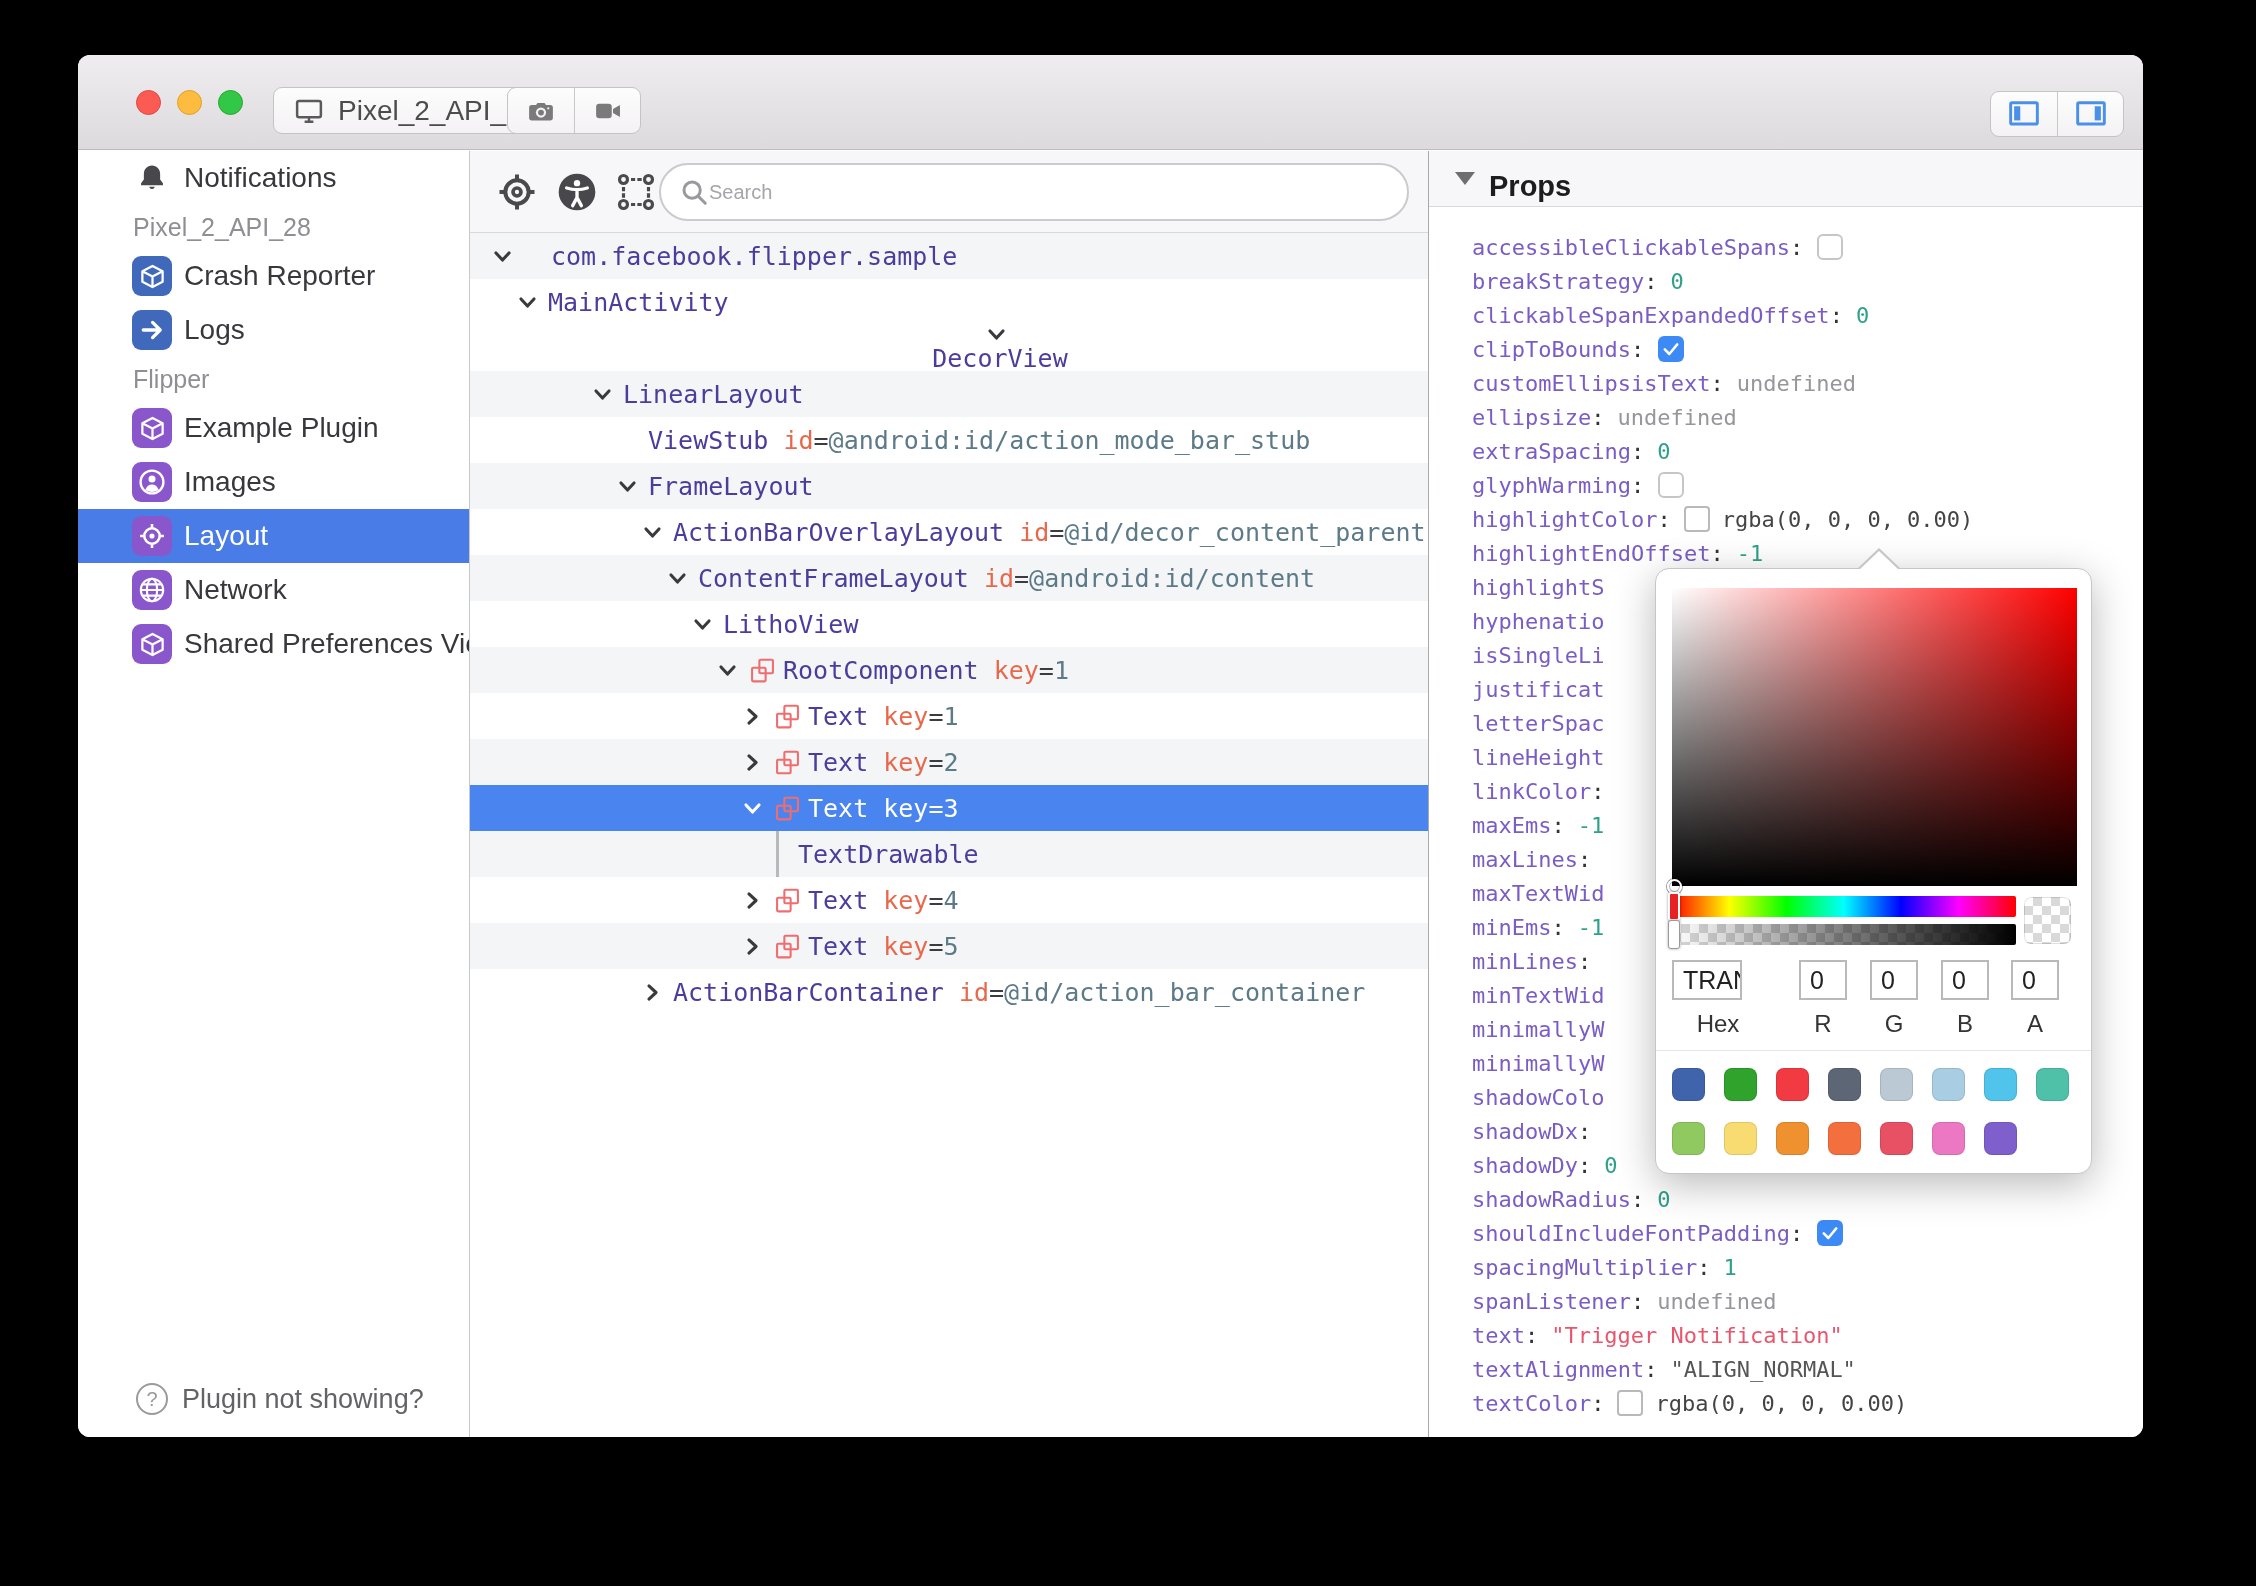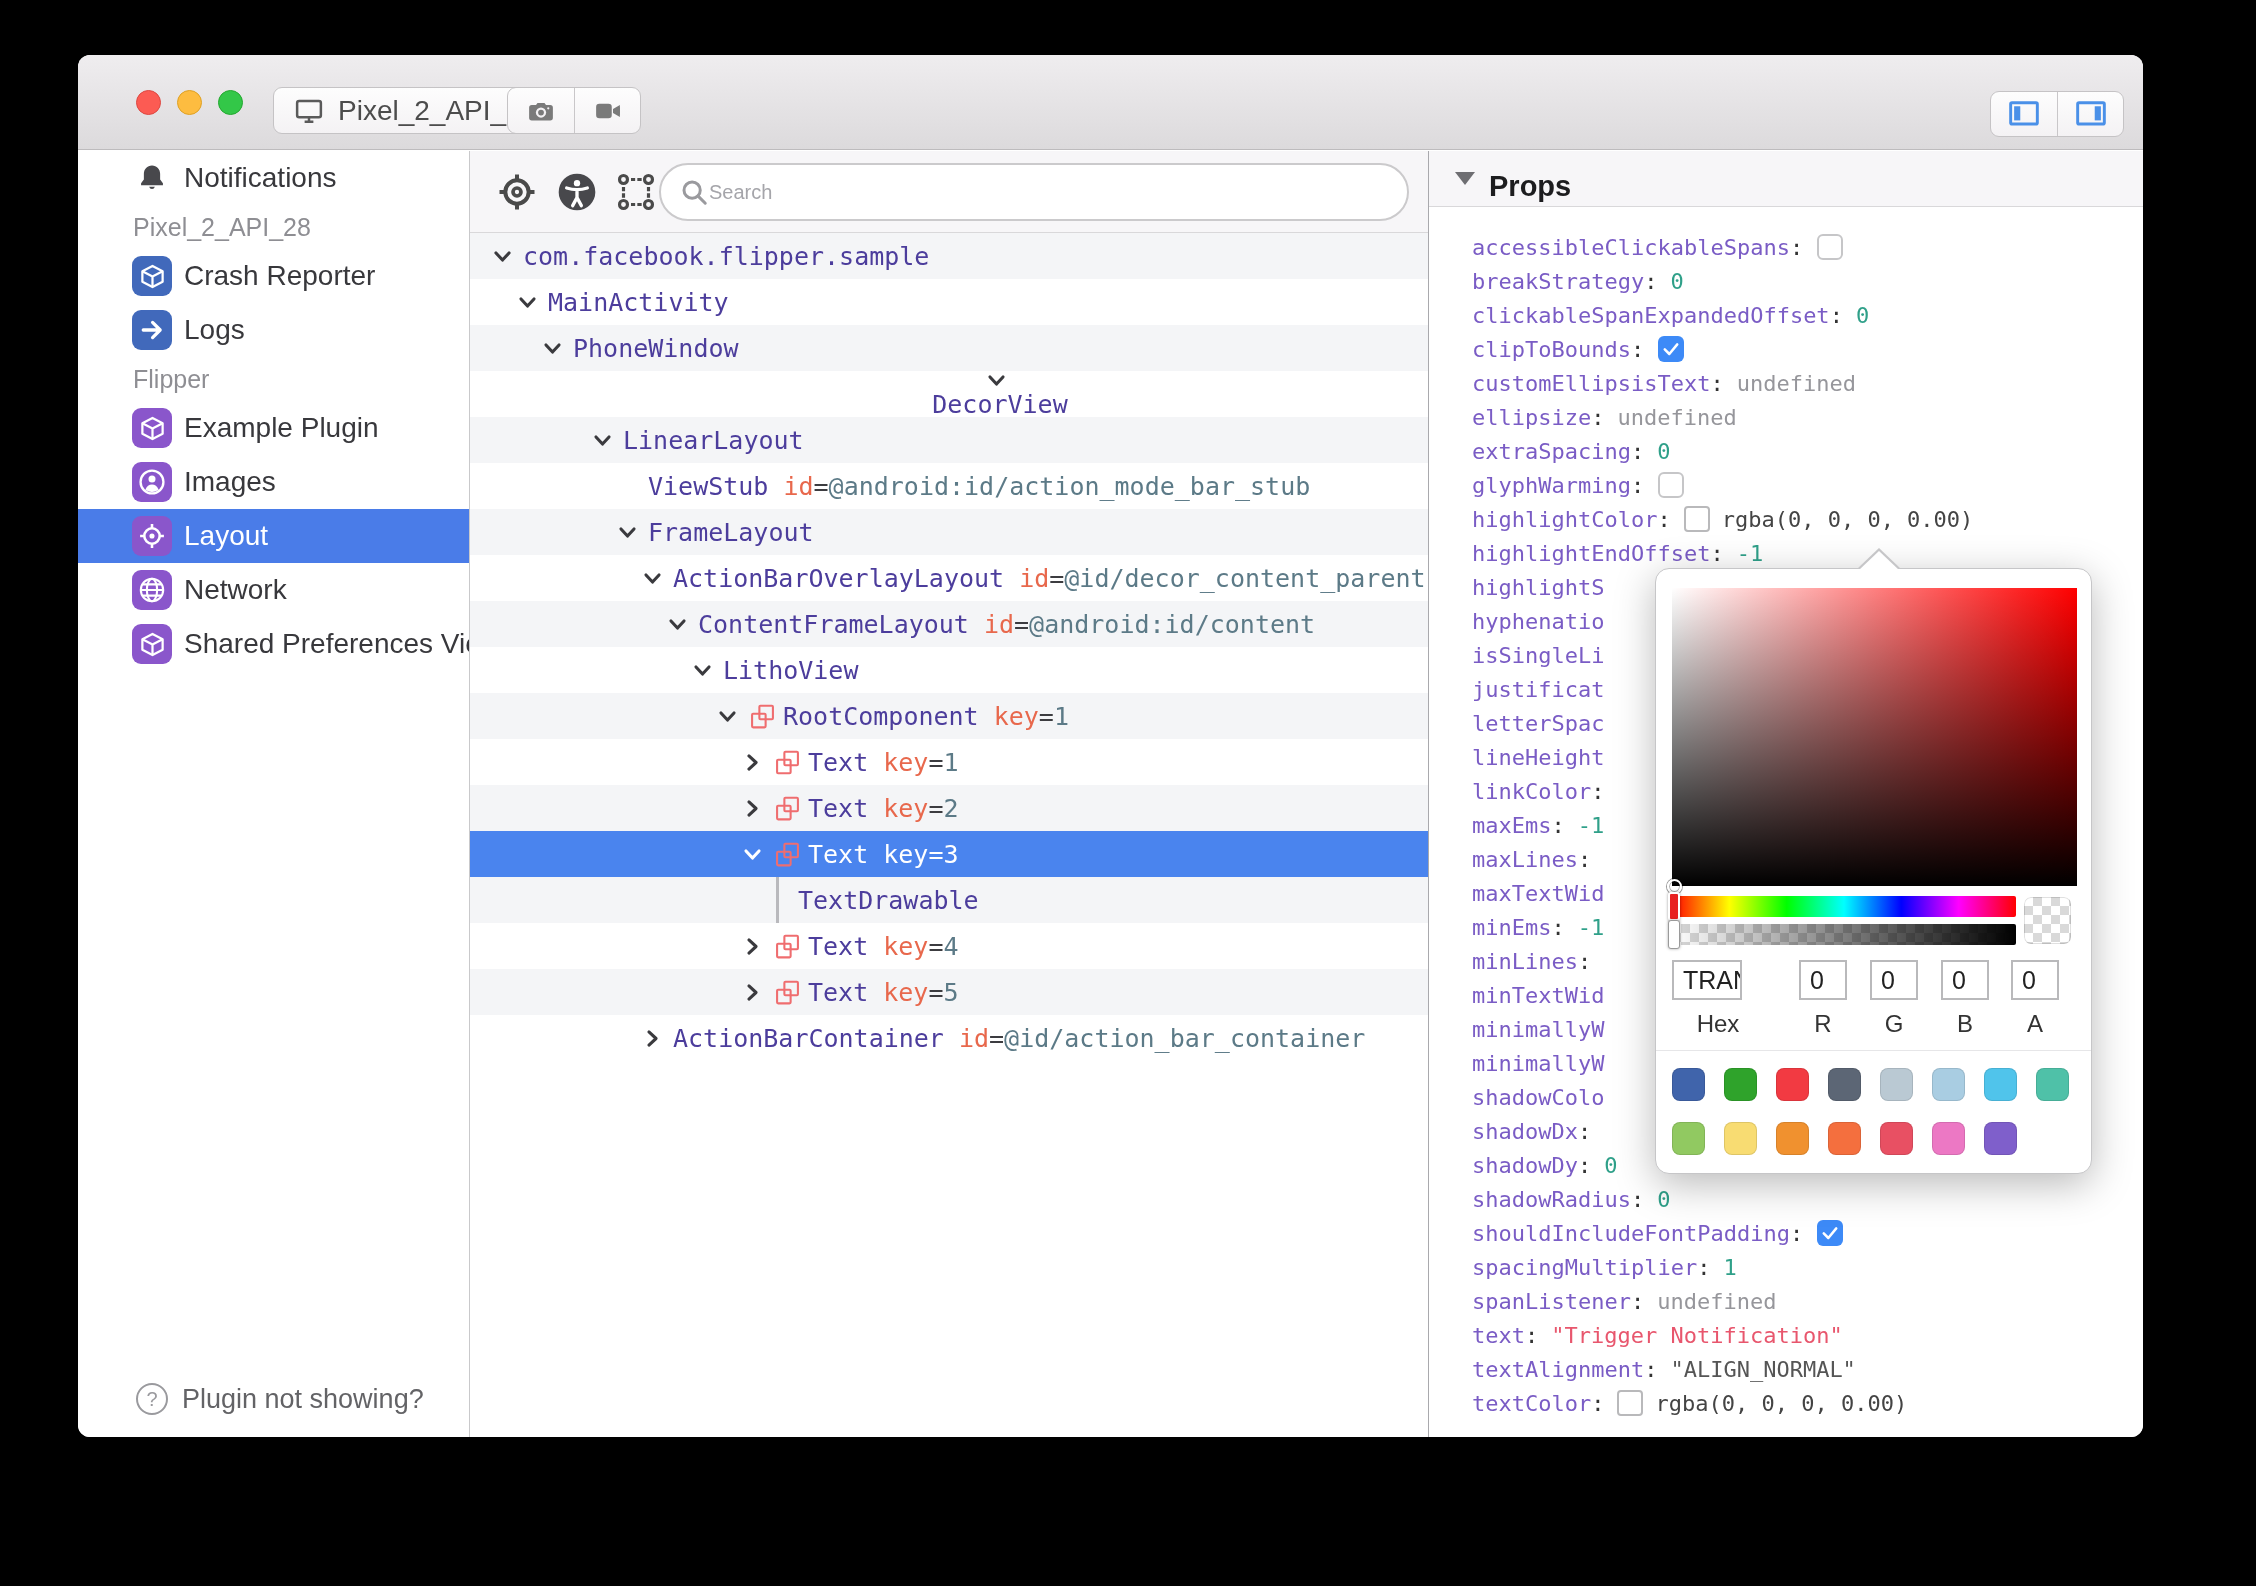--- a/index.html
+++ b/index.html
@@ -314,43 +314,35 @@
                 <g fill="none" stroke="#9a9a9e" stroke-width="2.4">
                   <circle cx="10.5" cy="10.5" r="6.5"></circle>
                   <path d="M15.3 15.3 21 21" stroke-linecap="round"></path>
                 </g>
               </svg>
             </span>
           <input type="text" placeholder="Search" style="">
         </div>
       </div>
       <div class="tree-rows" id="tree-rows">
-          <div class="trow zebra" style="padding-left: 19px;">
+          <div class="trow zebra" style="padding-left: 19px; gap: 28px;">
             <span class="slot">
               <svg class="chev" width="19" height="19" viewBox="0 0 16 16">
                 <polyline points="2.5,5 8,11 13.5,5" fill="none" stroke="#3a3a3e" stroke-width="2.6" stroke-linecap="round" stroke-linejoin="round"></polyline>
               </svg>
             </span>
             <span class="t-name">com.facebook.flipper.sample</span>
           </div>
           <div class="trow" style="padding-left: 44px;">
             <span class="slot">
               <svg class="chev" width="19" height="19" viewBox="0 0 16 16">
                 <polyline points="2.5,5 8,11 13.5,5" fill="none" stroke="#3a3a3e" stroke-width="2.6" stroke-linecap="round" stroke-linejoin="round"></polyline>
               </svg>
             </span>
             <span class="t-name">MainActivity</span>
-          </div>
-          <div class="trow zebra" style="padding-left: 69px;">
-            <span class="slot">
-              <svg class="chev" width="19" height="19" viewBox="0 0 16 16">
-                <polyline points="2.5,5 8,11 13.5,5" fill="none" stroke="#3a3a3e" stroke-width="2.6" stroke-linecap="round" stroke-linejoin="round"></polyline>
-              </svg>
-            </span>
-            <span class="t-name">PhoneWindow</span>
           </div>
           <div class="trow" style="padding-left: 94px; flex-direction: column;">
             <span class="slot">
               <svg class="chev" width="19" height="19" viewBox="0 0 16 16">
                 <polyline points="2.5,5 8,11 13.5,5" fill="none" stroke="#3a3a3e" stroke-width="2.6" stroke-linecap="round" stroke-linejoin="round"></polyline>
               </svg>
             </span>
             <span class="t-name">DecorView</span>
           </div>
           <div class="trow zebra" style="padding-left: 119px;">

